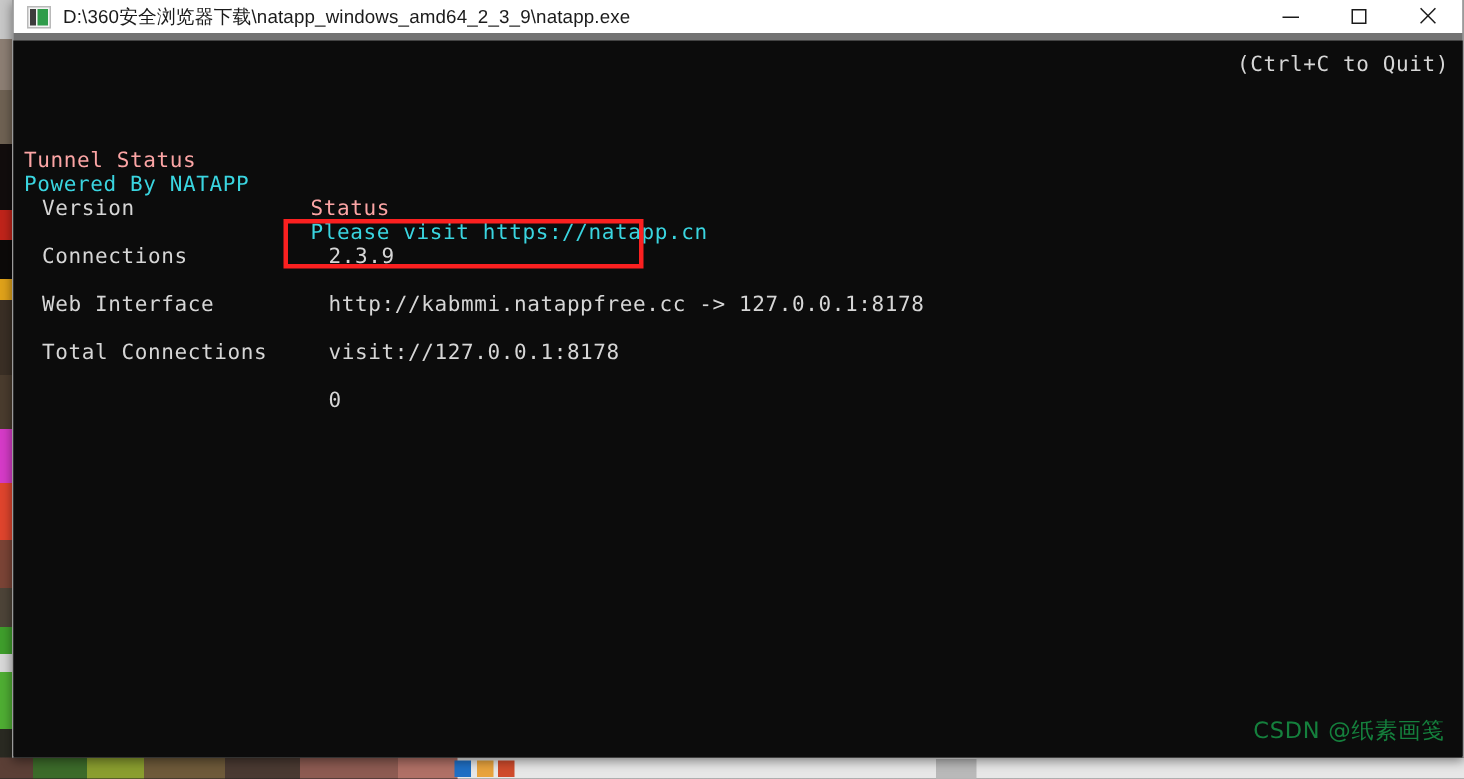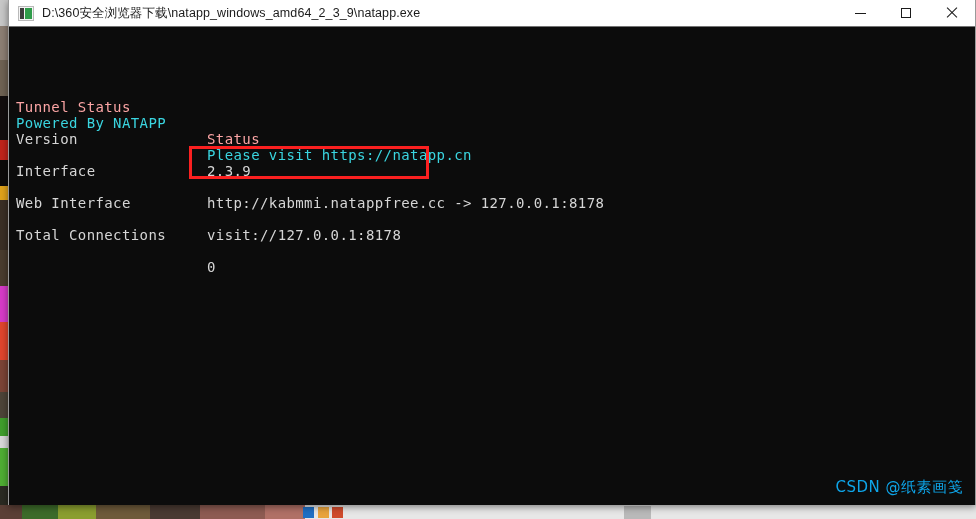--- a/index.html
+++ b/index.html
@@ -132,21 +132,21 @@
     border: 1px solid #9a9a9a;
     border-top: none;
     background: #0c0c0c;
     box-shadow: 0 2px 7px rgba(0,0,0,0.45);
   }
 
   
   #titlebar {
     height: 27px;
     background: #ffffff;
-    border-bottom: 1px solid #737373;
+    border-bottom: 5px solid #737373;
     display: flex;
     align-items: center;
     position: relative;
     box-sizing: border-box;
   }
   #app-icon {
     width: 16px;
     height: 15px;
     margin-left: 9px;
     margin-right: 8px;
@@ -220,21 +220,21 @@
     left: 7px;
     white-space: pre;
   }
   .term-value {
     position: absolute;
     left: 198px;
     white-space: pre;
   }
   .c-cyan  { color: #3ad5e0; }
   .c-green { color: #fca5a5; }
-  .c-white { color: #d6d6d6; }
+  .c-white { color: #d6d6d6; margin-left: 12px; }
 
   #hint-quit {
     position: absolute;
     right: 9px;
     top: 0;
     height: 32px;
     line-height: 32px;
     font-size: 14px;
     color: #d6d6d6;
     white-space: pre;
@@ -253,21 +253,21 @@
     box-sizing: border-box;
     pointer-events: none;
   }
 
   
   #watermark {
     position: absolute;
     right: 12px;
     bottom: 8px;
     font-size: 15px;
-    color: #0ea5e9;
+    color: #15803d;
     font-family: "DejaVu Sans", sans-serif;
     letter-spacing: 0.5px;
     white-space: nowrap;
   }
 </style>
 </head>
 <body>
 
 <div id="desktop">
   <div class="wall-strip"></div>
@@ -321,32 +321,33 @@
       <span class="term-label c-green">Tunnel Status</span>
       <span class="term-value c-green">Status</span>
     </div>
 
     <div class="term-line" style="top:64px;">
       <span class="term-label c-white">Version</span>
       <span class="term-value c-white">2.3.9</span>
     </div>
 
     <div class="term-line" style="top:96px;">
-      <span class="term-label c-white">Interface</span>
+      <span class="term-label c-white">Connections</span>
       <span class="term-value c-white">http://kabmmi.natappfree.cc -&gt; 127.0.0.1:8178</span>
     </div>
 
     <div class="term-line" style="top:128px;">
       <span class="term-label c-white">Web Interface</span>
       <span class="term-value c-white">visit://127.0.0.1:8178</span>
     </div>
 
     <div class="term-line" style="top:160px;">
       <span class="term-label c-white">Total Connections</span>
       <span class="term-value c-white">0</span>
     </div>
 
+    <div id="hint-quit">(Ctrl+C to Quit)</div>
 
     <div id="highlight-box"></div>
 
     <div id="watermark">CSDN @纸素画笺</div>
   </div>
 </div>
 
 </body></html>

